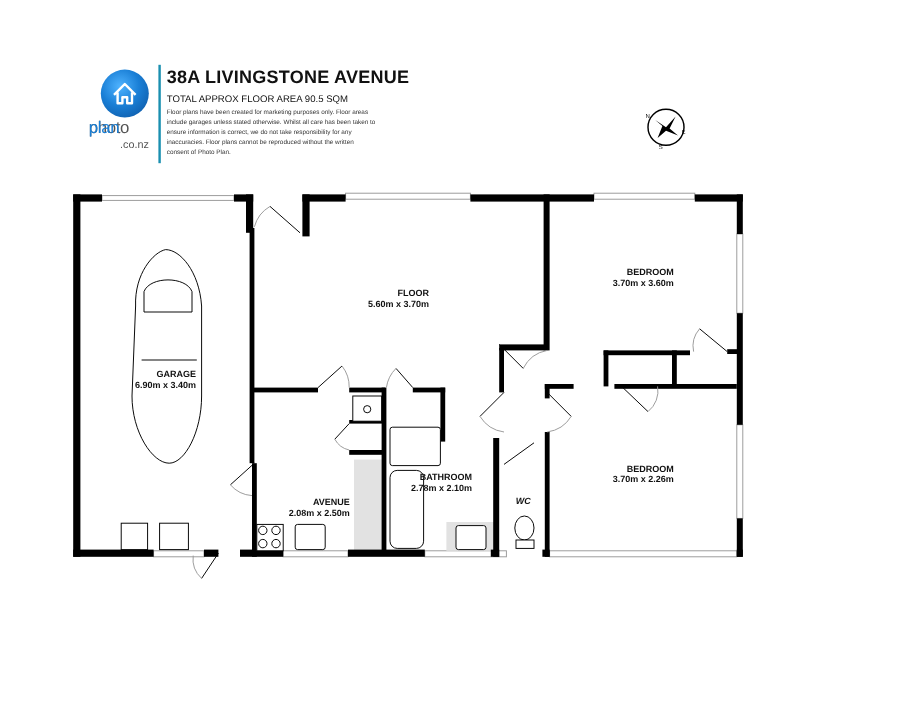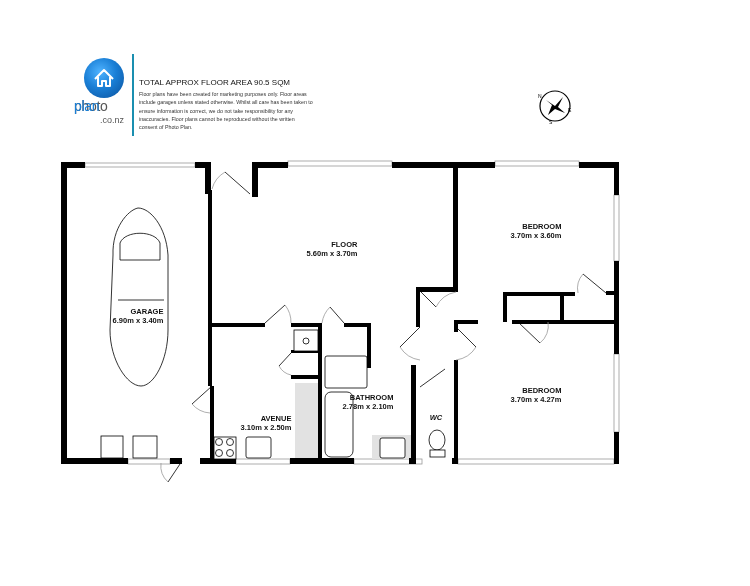--- a/index.html
+++ b/index.html
@@ -26,20 +26,21 @@
   <div class="logo">
     <div class="logo-circle">
       <svg width="40" height="40" viewBox="0 0 40 40">
         <path d="M11 21 L20 12 L29 21 M14 19 L14 28 L18 28 L18 23 L22 23 L22 28 L26 28 L26 19" fill="none" stroke="#ffffff" stroke-width="2" stroke-linejoin="round"></path>
       </svg>
     </div>
     <div class="logo-text"><span>photo</span><span class="plan">plan</span></div>
     <div class="logo-sub">.co.nz</div>
   </div>
   <div class="vline"></div>
+  <div class="title">38A LIVINGSTONE AVENUE</div>
   <div class="subtitle">TOTAL APPROX FLOOR AREA 90.5 SQM</div>
   <div class="disclaimer">Floor plans have been created for marketing purposes only. Floor areas include garages unless stated otherwise. Whilst all care has been taken to ensure information is correct, we do not take responsibility for any inaccuracies. Floor plans cannot be reproduced without the written consent of Photo Plan.</div>
 </div>
 
 <div class="compass">
   <svg width="40" height="40" viewBox="0 0 40 40">
     <circle cx="20" cy="20" r="15" fill="none" stroke="#000" stroke-width="1.2"></circle>
     <path d="M20 20 L28 11 L23 21 L30 27 L20 23 L13 29 L17 19 L11 14 Z" fill="#000"></path>
     <text x="3" y="12" font-size="5" font-family="Liberation Sans, sans-serif">N</text>
     <text x="33" y="26" font-size="5" font-family="Liberation Sans, sans-serif">E</text>
@@ -182,25 +183,25 @@
 <div class="room-label" style="left:332px; top:240px;">
   <div>FLOOR</div>
   <div>5.60m  x 3.70m</div>
 </div>
 <div class="room-label" style="left:536px; top:222px;">
   <div>BEDROOM</div>
   <div>3.70m  x 3.60m</div>
 </div>
 <div class="room-label" style="left:266px; top:414px;">
   <div>AVENUE</div>
-  <div>3.10m  x 2.50m</div>
+  <div>2.08m  x 2.50m</div>
 </div>
 <div class="room-label" style="left:368px; top:393px;">
   <div>BATHROOM</div>
   <div>2.78m  x 2.10m</div>
 </div>
 <div class="room-label" style="left:436px; top:413px;font-style:italic;">
   <div>WC</div>
 </div>
 <div class="room-label" style="left:536px; top:386px;">
   <div>BEDROOM</div>
-  <div>3.70m  x 4.27m</div>
+  <div>3.70m  x 2.26m</div>
 </div>
 
 </body></html>

